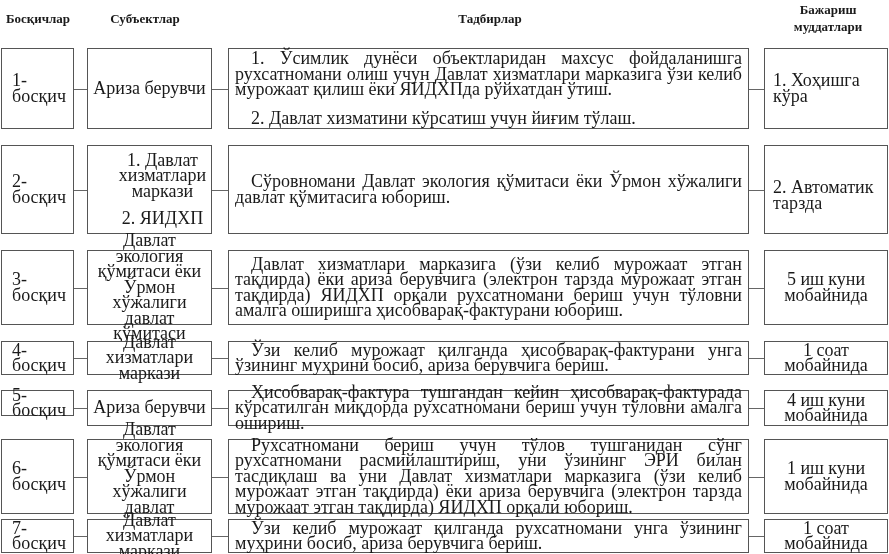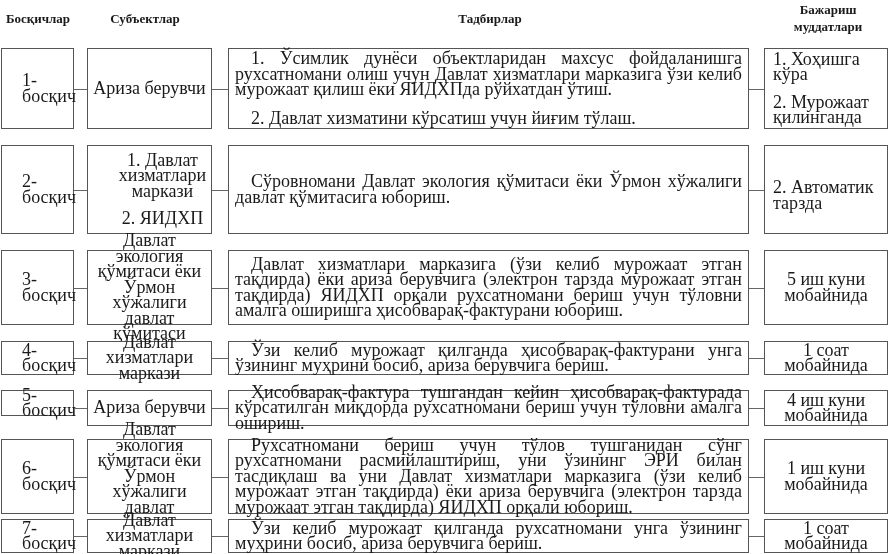--- a/index.html
+++ b/index.html
@@ -1,21 +1,21 @@
 <!DOCTYPE html>
 <html><head>
 <meta charset="utf-8">
 <style>
   html, body { margin: 0; padding: 0; background: #ffffff; }
   body { width: 889px; height: 554px; position: relative; overflow: hidden;
          font-family: "Liberation Serif", "DejaVu Serif", serif; color: #1a1a1a; }
   .hdr { position: absolute; font-weight: bold; font-size: 13px; text-align: center; line-height: 17px; }
   .box { position: absolute; border: 1.2px solid #555; box-sizing: border-box; background: #fff;
          font-size: 18px; line-height: 15.5px; display: flex; align-items: center; }
-  .c-stage { left: 1px; width: 73px; justify-content: center; padding-left: 20px; justify-content: flex-start; align-items: center; }
+  .c-stage { left: 1px; width: 73px; justify-content: center; padding-left: 10px; justify-content: flex-start; align-items: center; }
   .c-subj { left: 87px; width: 125px; justify-content: center; text-align: center; padding: 0 4px; }
   .c-act { left: 228px; width: 521px; padding: 0 6px; text-align: justify; }
   .c-dead { left: 764px; width: 124px; padding: 0 8px; }
   .c-dead.center { justify-content: center; text-align: center; }
   .act-text p { margin: 0; text-indent: 16px; text-align: justify; }
   .act-text p + p { margin-top: 13px; }
   .col { display: flex; flex-direction: column; }
   .gap { margin-top: 12px; }
   .conn { position: absolute; height: 0; border-top: 1.2px solid #666; }
 </style>
@@ -41,21 +41,20 @@
     </div>
     <div class="box c-act" style="top: 48px; height: 81px;">
       <div class="act-text" style="width: 100%;">
         <p>1. Ўсимлик дунёси объектларидан махсус фойдаланишга рухсатномани олиш учун Давлат хизматлари марказига ўзи келиб мурожаат қилиш ёки ЯИДХПда рўйхатдан ўтиш.</p>
         <p>2. Давлат хизматини кўрсатиш учун йиғим тўлаш.</p>
       </div>
     </div>
     <div class="box c-dead" style="top: 48px; height: 81px;">
       <div class="col">
         <div>1. Хоҳишга кўра</div>
-        <div class="gap">2. Мурожаат қилинганда</div>
       </div>
     </div>
     <div class="conn" style="left: 74px; width: 13px; top: 89px;"></div>
     <div class="conn" style="left: 212px; width: 16px; top: 89px;"></div>
     <div class="conn" style="left: 749px; width: 15px; top: 89px;"></div>
     <div class="box c-stage" style="top: 145px; height: 89px;">
       <span>2-босқич</span>
     </div>
     <div class="box c-subj" style="top: 145px; height: 89px; padding-left: 30px;">
       <div class="col">

